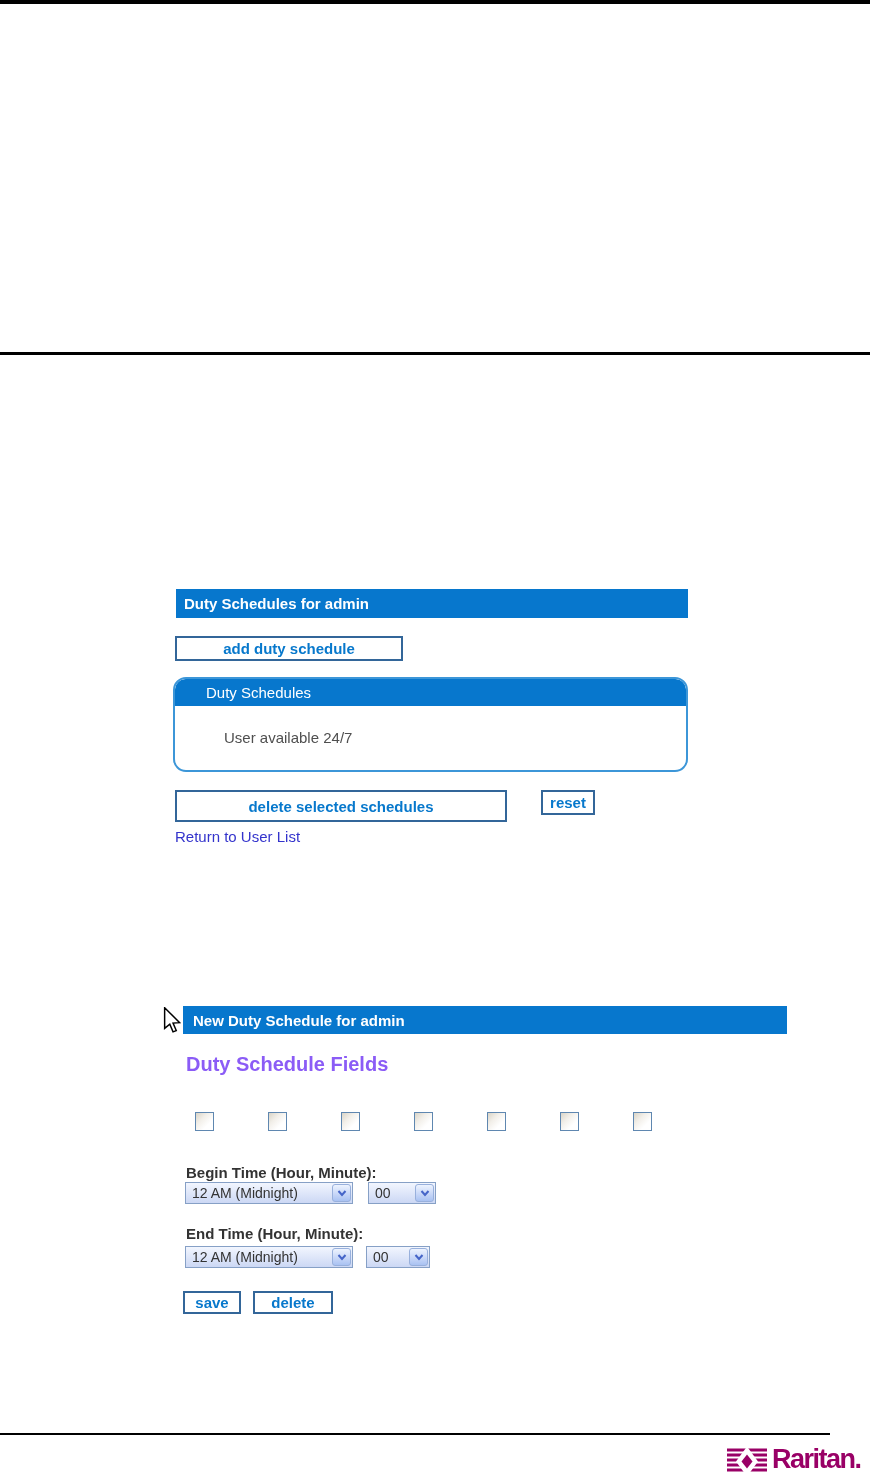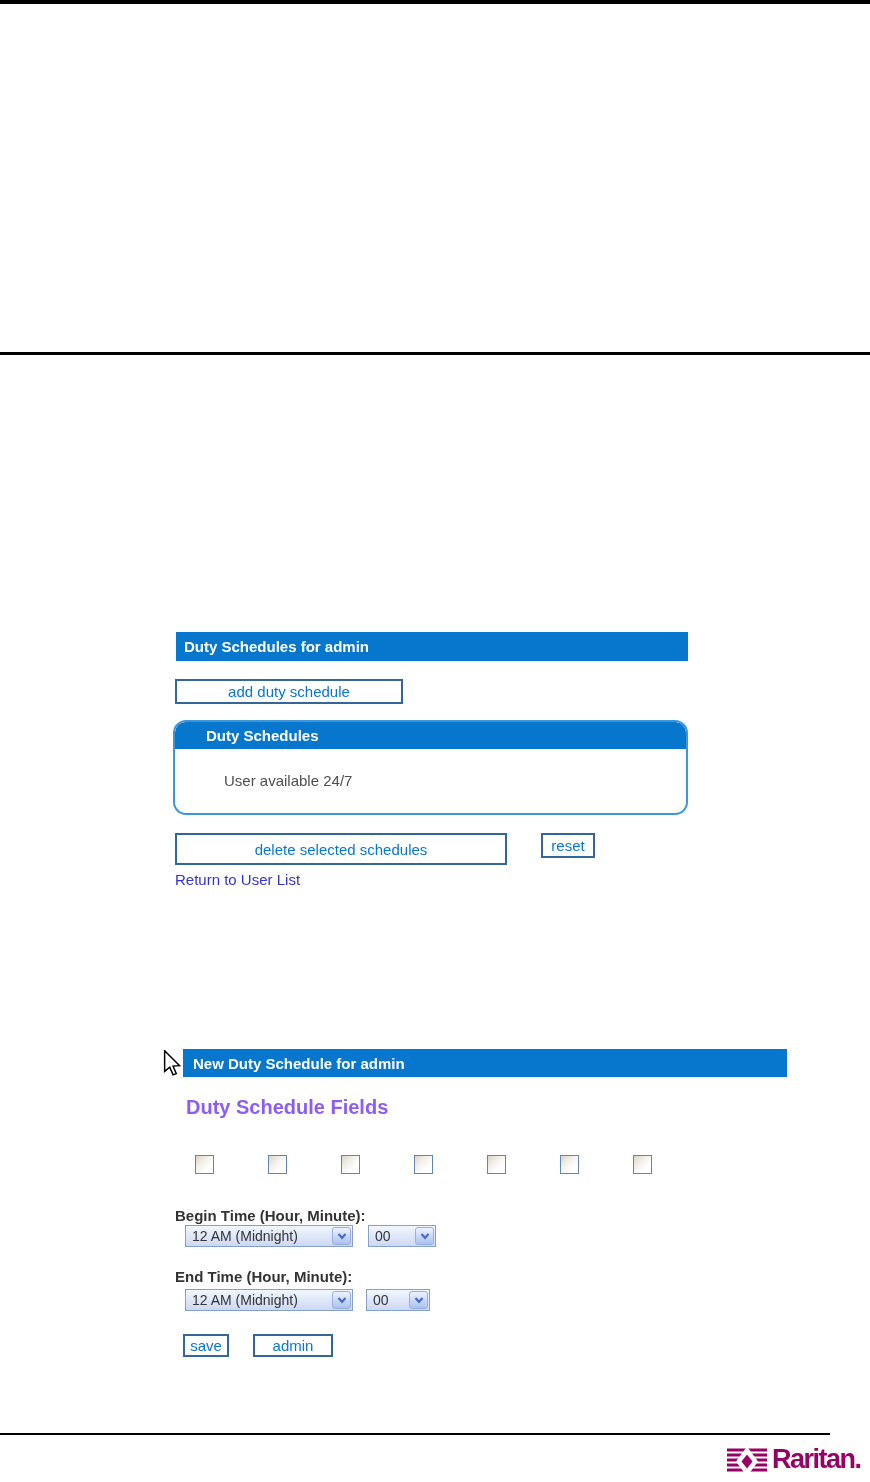--- a/index.html
+++ b/index.html
@@ -8,50 +8,50 @@
     width: 870px; height: 1482px;
     font-family: "Liberation Sans", "DejaVu Sans", sans-serif;
     position: relative; overflow: hidden;
   }
   .page { position: absolute; inset: 0; background: #fff; }
 
   .top-bar { position: absolute; left: 0; top: 0; width: 870px; height: 4px; background: #000; }
   .rule-top { position: absolute; left: 0; top: 352px; width: 870px; height: 3px; background: #000; }
   .rule-bottom { position: absolute; left: 0; top: 1433px; width: 830px; height: 2px; background: #000; }
 
-  .panel { position: absolute; margin-top: 43px; }
+  .panel { position: absolute; }
   .panel-1 { left: 173px; top: 589px; width: 520px; height: 266px; }
   .panel-2 { left: 163px; top: 1000px; width: 545px; height: 340px; }
 
   .blue-bar {
     position: absolute; background: #0777cd; color: #ffffff;
     font-weight: bold; font-size: 15px; display: flex; align-items: center;
   }
   .bar-1 { left: 3px; top: 0; width: 512px; height: 29px; padding-left: 8px; }
   .bar-2 { left: 20px; top: 6px; width: 604px; height: 28px; padding-left: 10px; }
 
   button.btn {
     position: absolute; background: #ffffff; border: 2px solid #336699;
-    color: #0778cc; font-weight: normal; font-size: 15px;
+    color: #0778cc; font-weight: bold; font-size: 15px;
     font-family: "Liberation Sans", "DejaVu Sans", sans-serif;
     display: flex; align-items: center; justify-content: center; cursor: pointer;
     padding: 0;
   }
   .add-btn    { left: 2px;   top: 47px;  width: 228px; height: 25px; }
   .delete-btn { left: 2px;   top: 201px; width: 332px; height: 32px; }
   .reset-btn  { left: 368px; top: 201px; width: 54px;  height: 25px; }
-  .save-btn   { left: 20px;  top: 291px; width: 46px;  height: 23px; }
+  .save-btn   { left: 20px;  top: 291px; width: 58px;  height: 23px; }
   .cancel-btn { left: 90px;  top: 291px; width: 80px;  height: 23px; }
 
   .rounded-list {
     position: absolute; left: 0; top: 88px; width: 515px; height: 95px;
     border: 2px solid #3c96d8; border-radius: 13px; background: #fff; overflow: hidden;
   }
   .rounded-list-header {
-    height: 27px; background: #0777cd; color: #fff; font-weight: bold; font-size: 15px;
+    height: 27px; background: #0777cd; color: #fff; font-weight: normal; font-size: 15px;
     display: flex; align-items: center; padding-left: 31px;
     border-radius: 10px 10px 0 0;
   }
   .rounded-list-body { padding: 23px 0 0 49px; }
   .list-item { font-size: 15px; color: #4f4f4f; cursor: default; }
 
   .link {
     position: absolute; left: 2px; top: 239px; font-size: 15px; color: #3333cc;
     text-decoration: none; cursor: pointer;
   }
@@ -66,21 +66,21 @@
   .days-row { top: 86px; }
   .checks-row { top: 112px; }
   .day { text-align: center; font-weight: bold; font-size: 14px; color: #333333; }
   .cb-cell { display: flex; justify-content: center; }
   .cb {
     width: 19px; height: 19px; border: 1px solid #5f87b0;
     background: linear-gradient(135deg, #d9d4c7 0%, #f2efe9 35%, #ffffff 70%);
     cursor: pointer;
   }
 
-  .field-label { position: absolute; left: 12px; font-weight: bold; font-size: 15px; color: #333333; }
+  .field-label { position: absolute; left: 23px; font-weight: bold; font-size: 15px; color: #333333; }
   .begin-label { top: 164px; }
   .end-label   { top: 225px; }
 
   .select {
     position: absolute; height: 22px; border: 1px solid #86a0c6;
     background: linear-gradient(#f2f6fe, #ccd8f4);
     display: flex; align-items: center; cursor: pointer;
   }
   .begin-hour { left: 22px;  top: 182px; width: 168px; }
   .begin-min  { left: 205px; top: 182px; width: 68px;  }
@@ -197,21 +197,21 @@
     <div class="select end-min">
       <span class="select-value">00</span>
       <span class="select-arrow">
         <svg width="10" height="7" viewBox="0 0 10 7">
             <path d="M1.5 1 L5 5 L8.5 1" fill="none" stroke="#4565c8" stroke-width="2"></path>
           </svg>
       </span>
     </div>
 
     <button class="btn save-btn">save</button>
-    <button class="btn cancel-btn">admin</button>
+    <button class="btn cancel-btn">delete</button>
   </section>
 
   <div class="rule-bottom"></div>
 
   <div class="logo">
     <svg width="40" height="27" viewBox="0 0 40 26">
       <g fill="#990066">
         <rect x="0" y="0" width="40" height="3"></rect>
         <rect x="0" y="5" width="40" height="3"></rect>
         <rect x="0" y="10" width="40" height="3"></rect>

